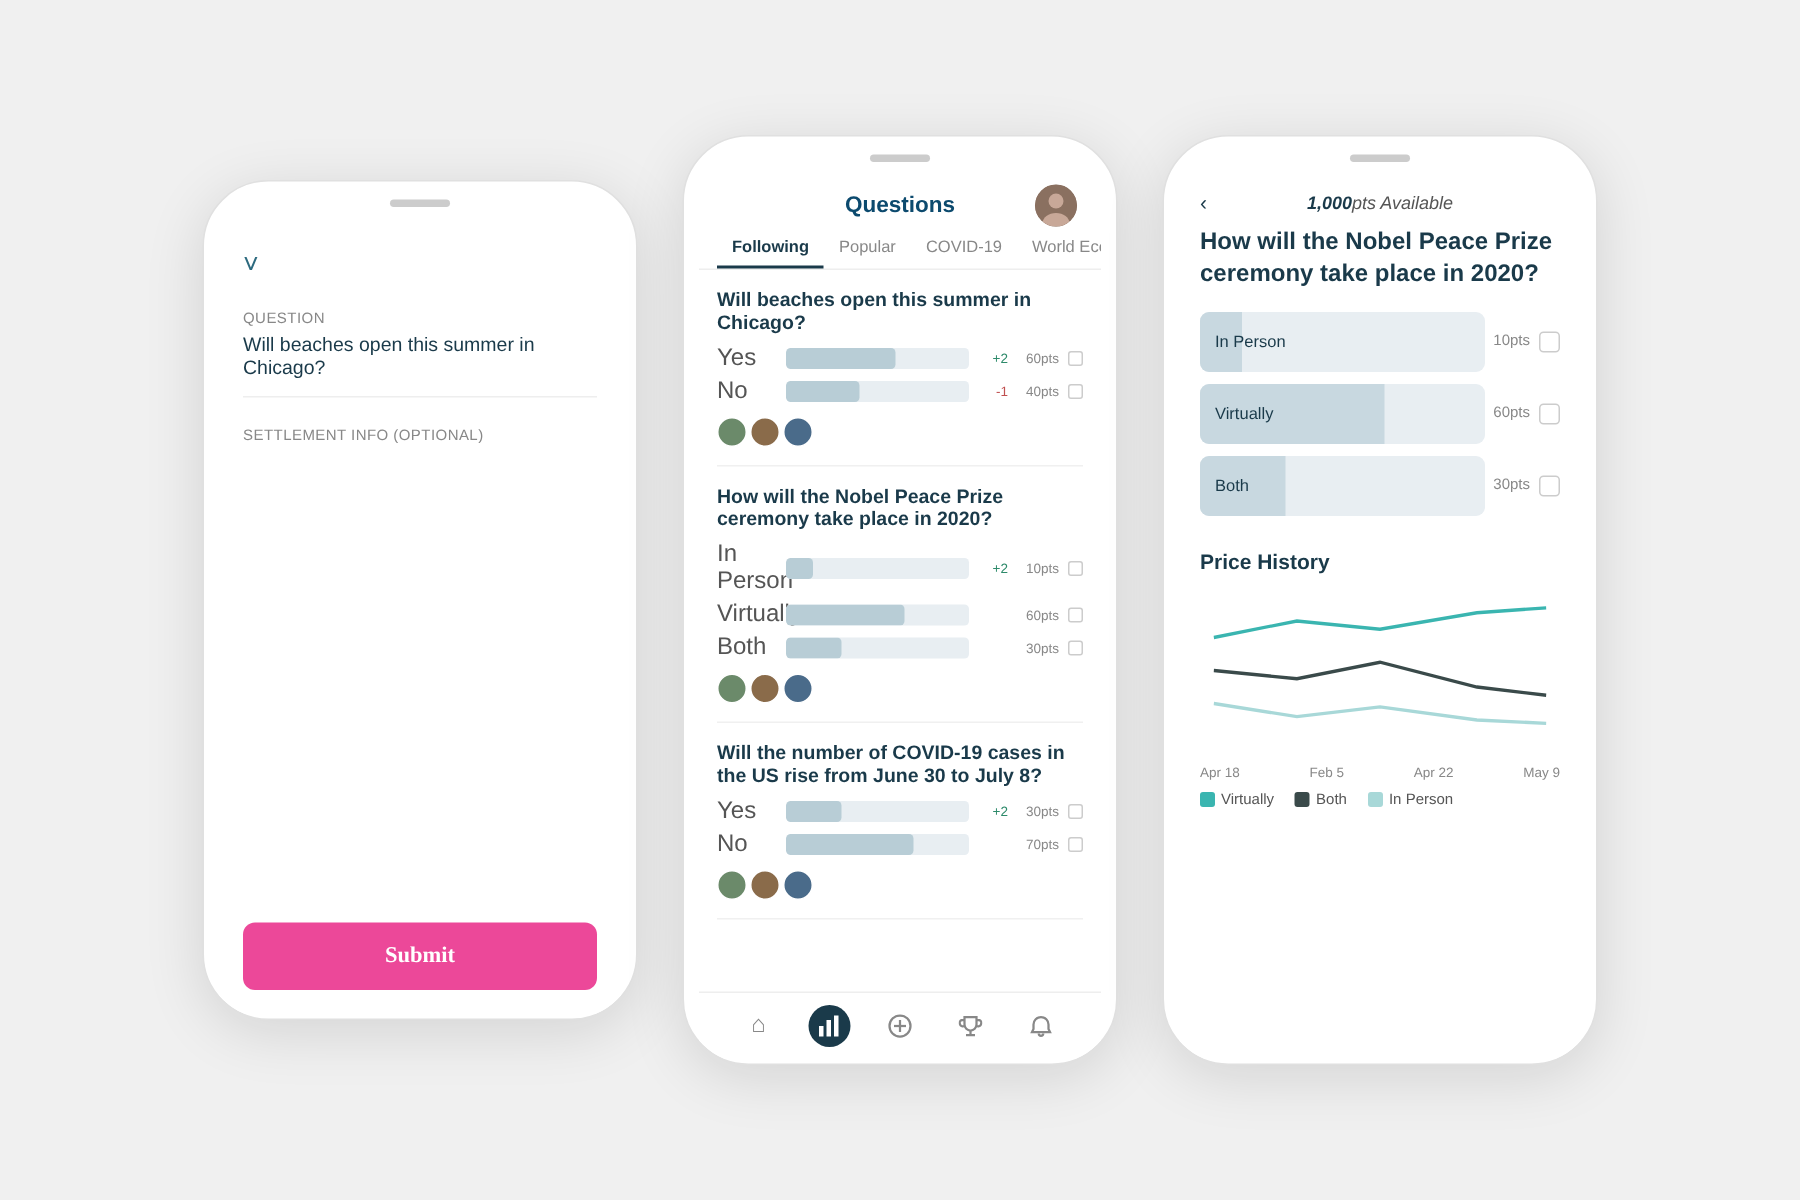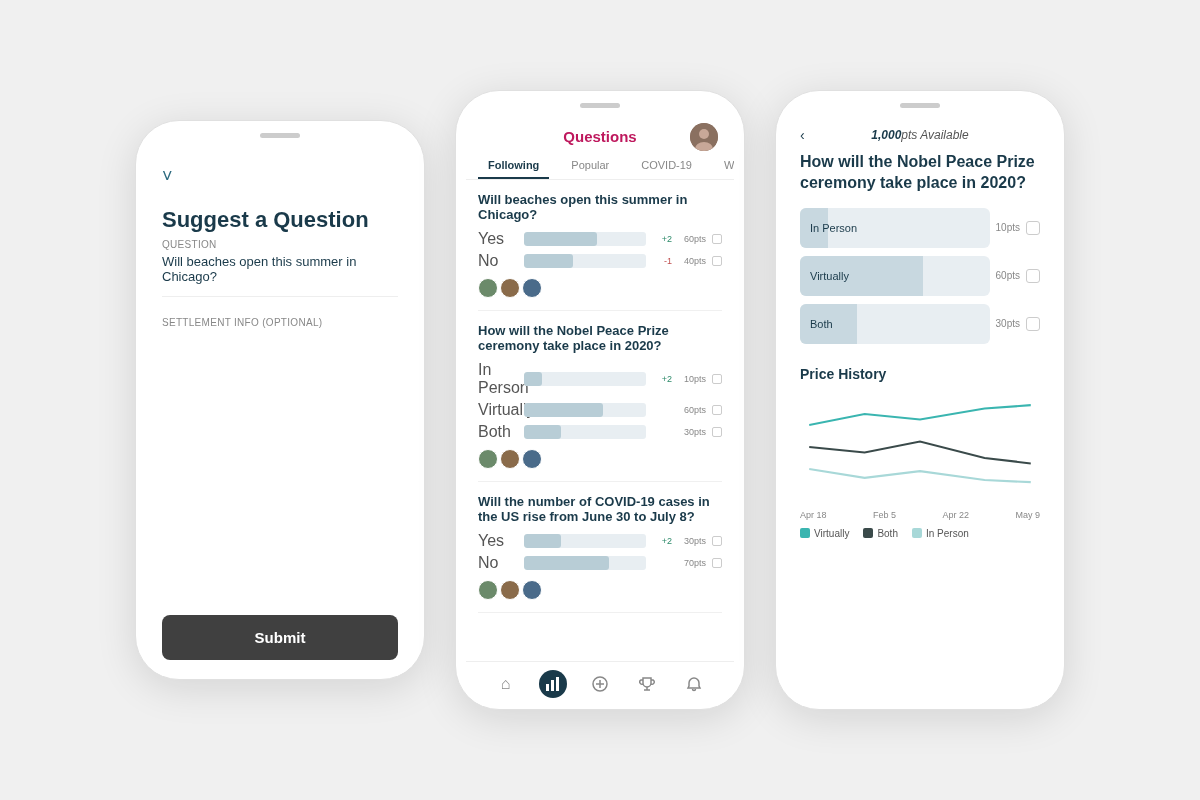--- a/index.html
+++ b/index.html
@@ -120,29 +120,30 @@
     .screen1 .field-value {
       font-size: 13px;
       color: #1a3a4a;
       margin-bottom: 20px;
       border-bottom: 1px solid #eee;
       padding-bottom: 12px;
     }
 
     .screen1 .submit-btn {
       margin-top: auto;
-      background: #404040;
+      background: #ec4899;
       color: white;
       border: none;
       border-radius: 8px;
       padding: 14px;
       font-size: 15px;
       font-weight: 600;
       width: 100%;
       cursor: pointer;
+      font-family: Liberation Serif, serif;
     }
 
     
     .screen2 {
       background: white;
       height: 100%;
       display: flex;
       flex-direction: column;
     }
 
@@ -150,21 +151,21 @@
       display: flex;
       justify-content: center;
       align-items: center;
       padding: 12px 16px 8px;
       position: relative;
     }
 
     .screen2-header .header-title {
       font-size: 15px;
       font-weight: 600;
-      color: #be185d;
+      color: #0c4a6e;
     }
 
     .screen2-header .avatar {
       position: absolute;
       right: 16px;
       width: 28px;
       height: 28px;
       border-radius: 50%;
       background: #8a7060;
       overflow: hidden;
@@ -172,21 +173,21 @@
       align-items: center;
       justify-content: center;
       color: white;
       font-size: 10px;
     }
 
     .tabs {
       display: flex;
       padding: 0 12px;
       border-bottom: 1px solid #eee;
-      gap: 12px;
+      gap: 0;
     }
 
     .tab {
       font-size: 11px;
       padding: 6px 10px;
       color: #888;
       cursor: pointer;
       border-bottom: 2px solid transparent;
       white-space: nowrap;
     }
@@ -450,21 +451,20 @@
   </style>
 </head>
 <body>
 
 <div class="screen-container">
 
   <div class="phone phone-1">
     <div class="phone-inner">
       <div class="screen1">
         <div class="back-arrow">˅</div>
-        <div class="title">Suggest a Question</div>
         <div class="field-label">Question</div>
         <div class="field-value">Will beaches open this summer in Chicago?</div>
         <div class="field-label">Settlement Info (Optional)</div>
         <button class="submit-btn">Submit</button>
       </div>
     </div>
 
   </div>
 
   <div class="phone phone-2">

